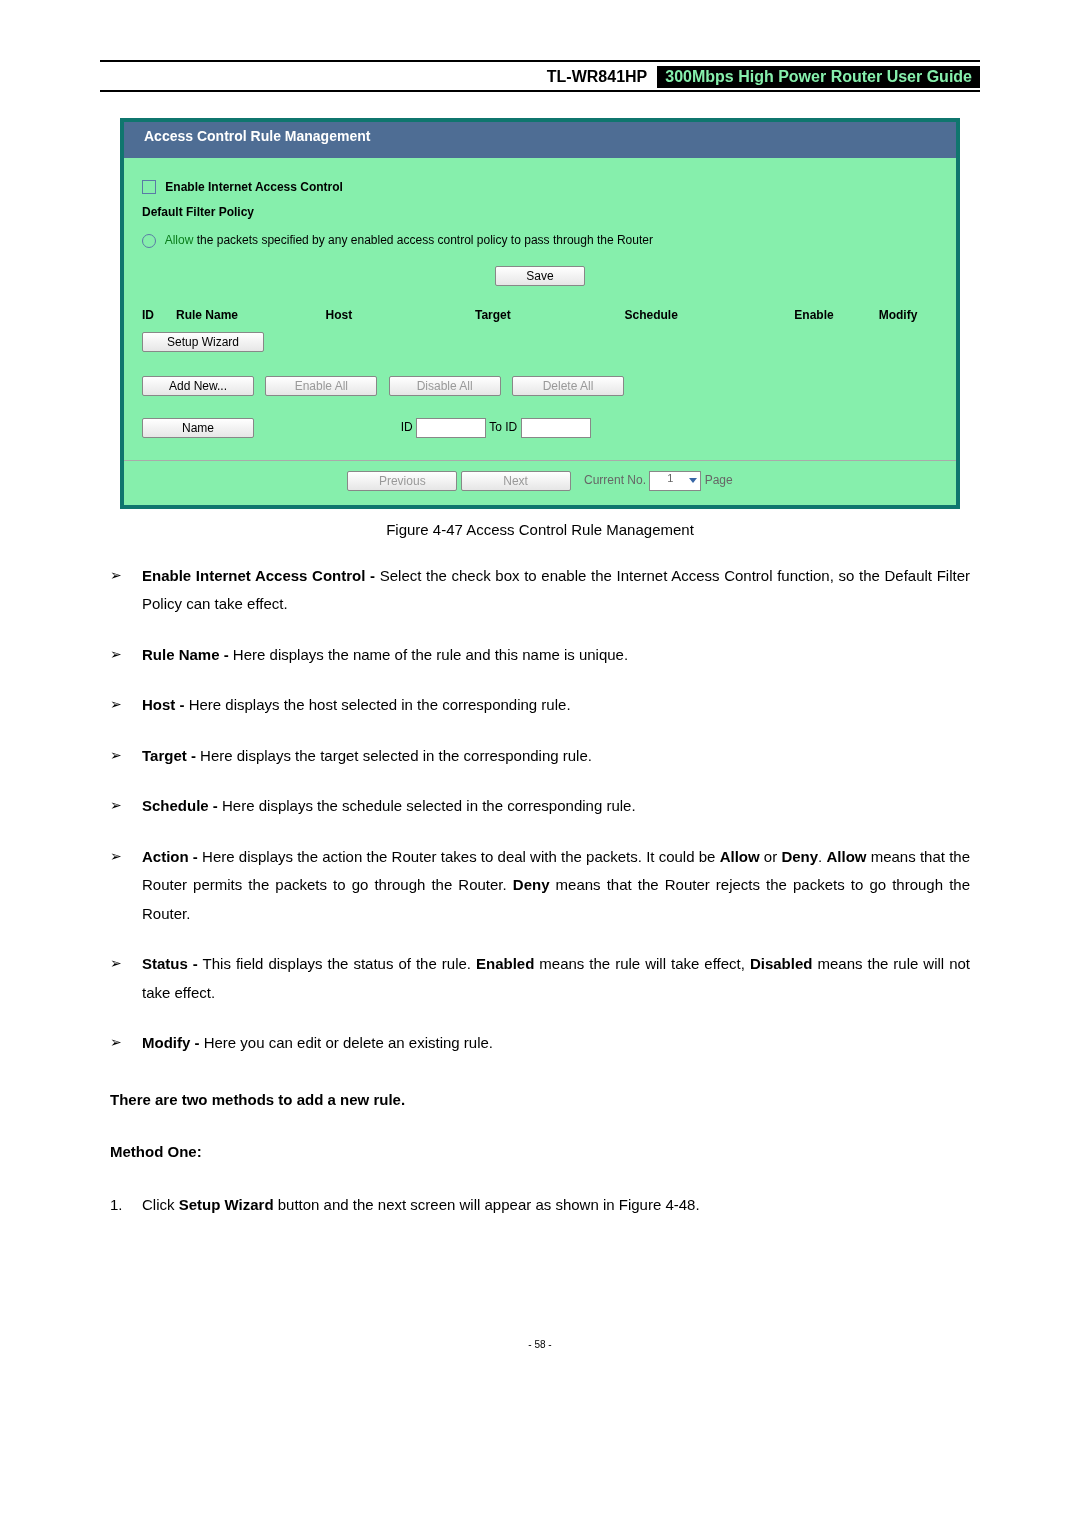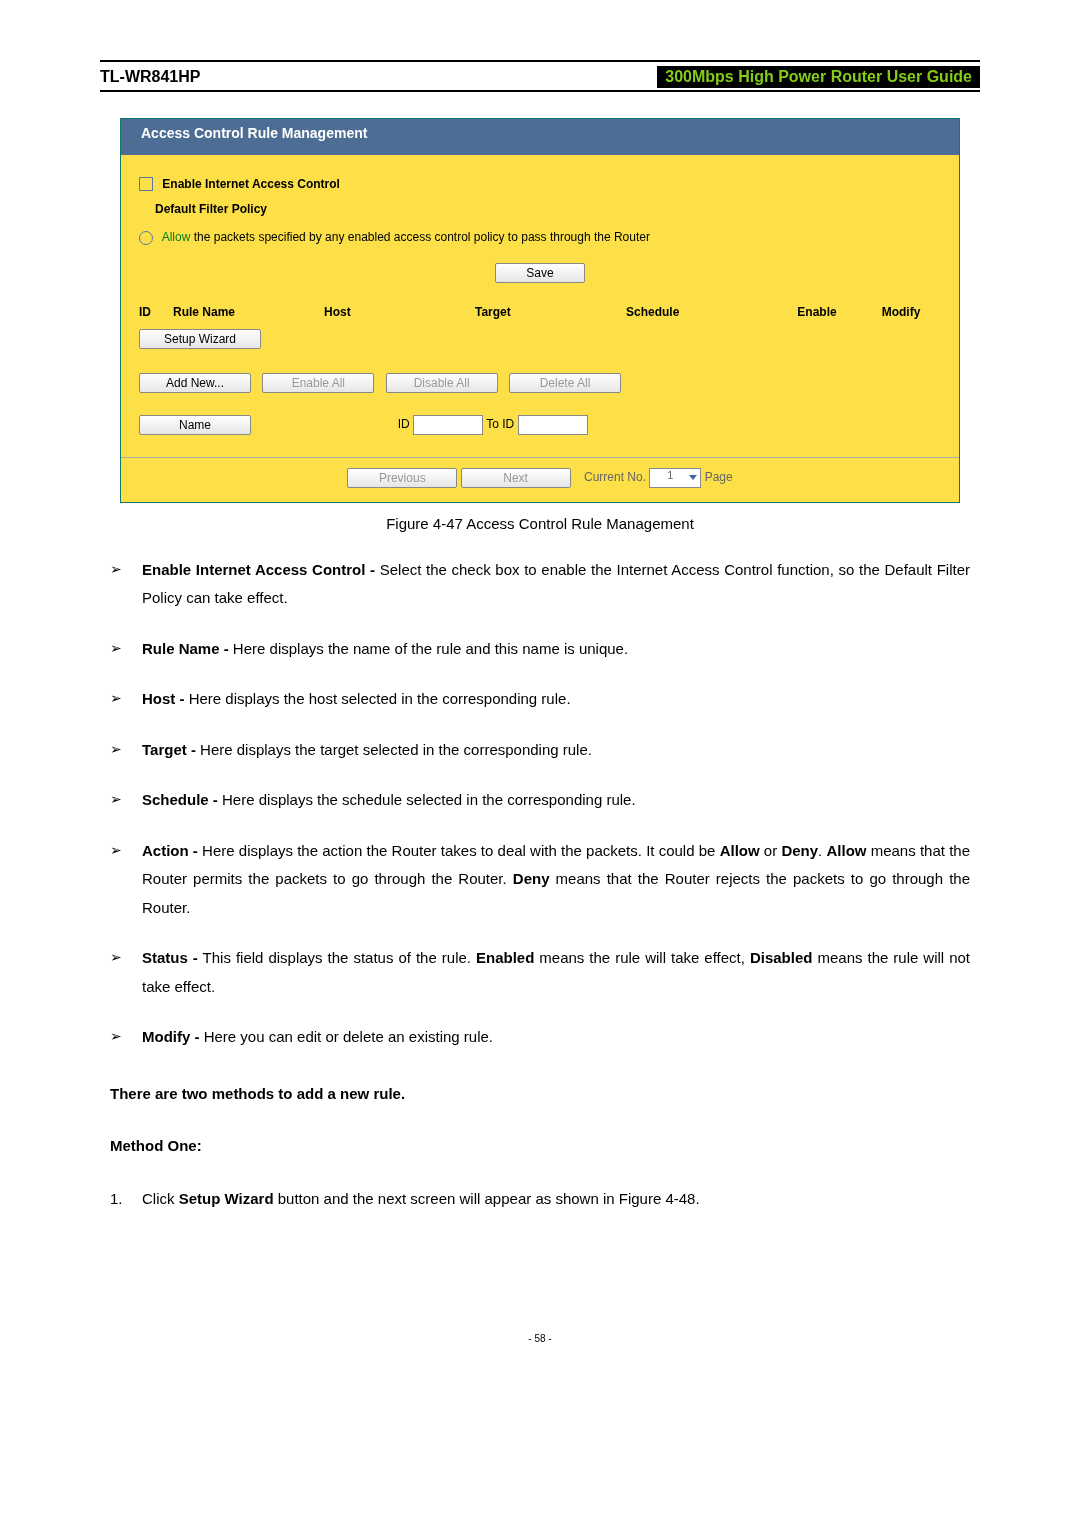--- a/index.html
+++ b/index.html
@@ -19,39 +19,39 @@
     margin-bottom: 4px;
   }
   .header-row {
     display: flex;
     align-items: stretch;
     font-weight: bold;
     font-size: 16px;
   }
   .header-left {
     flex: 1;
-    text-align: left;
+    text-align: right;
     padding: 2px 10px 2px 0;
   }
   .header-right {
     background: #000;
-    color: #84cc16;
+    color: #86efac;
     padding: 2px 8px;
   }
   .header-bottom {
     border-top: 2px solid #000;
     margin-top: 2px;
     margin-bottom: 26px;
   }
 
   
   .shot {
     margin: 0 20px 12px 20px;
-    border: 1px solid #0f766e;
-    background: #fde047;
+    border: 4px solid #0f766e;
+    background: #86efac;
     font-family: Verdana, Arial, sans-serif;
     font-size: 12px;
     color: #000;
   }
   .shot-title {
     background: #4e6d94;
     color: #fff;
     font-weight: bold;
     font-size: 14px;
     padding: 6px 20px 14px 20px;
@@ -65,21 +65,21 @@
     display: inline-block;
     width: 12px;
     height: 12px;
     border: 1px solid #5a7aa6;
     vertical-align: middle;
     margin-right: 6px;
     position: relative;
     top: -1px;
   }
   .shot .bold { font-weight: bold; }
-  .shot .policy-label { font-weight: bold; margin-top: 10px; margin-bottom: 14px; margin-left: 16px; }
+  .shot .policy-label { font-weight: bold; margin-top: 10px; margin-bottom: 14px; }
   .shot .radio {
     display: inline-block;
     width: 12px; height: 12px;
     border: 1px solid #5a7aa6;
     border-radius: 50%;
     vertical-align: middle;
     margin-right: 6px;
     position: relative;
   }
   .shot .radio.selected::after{

